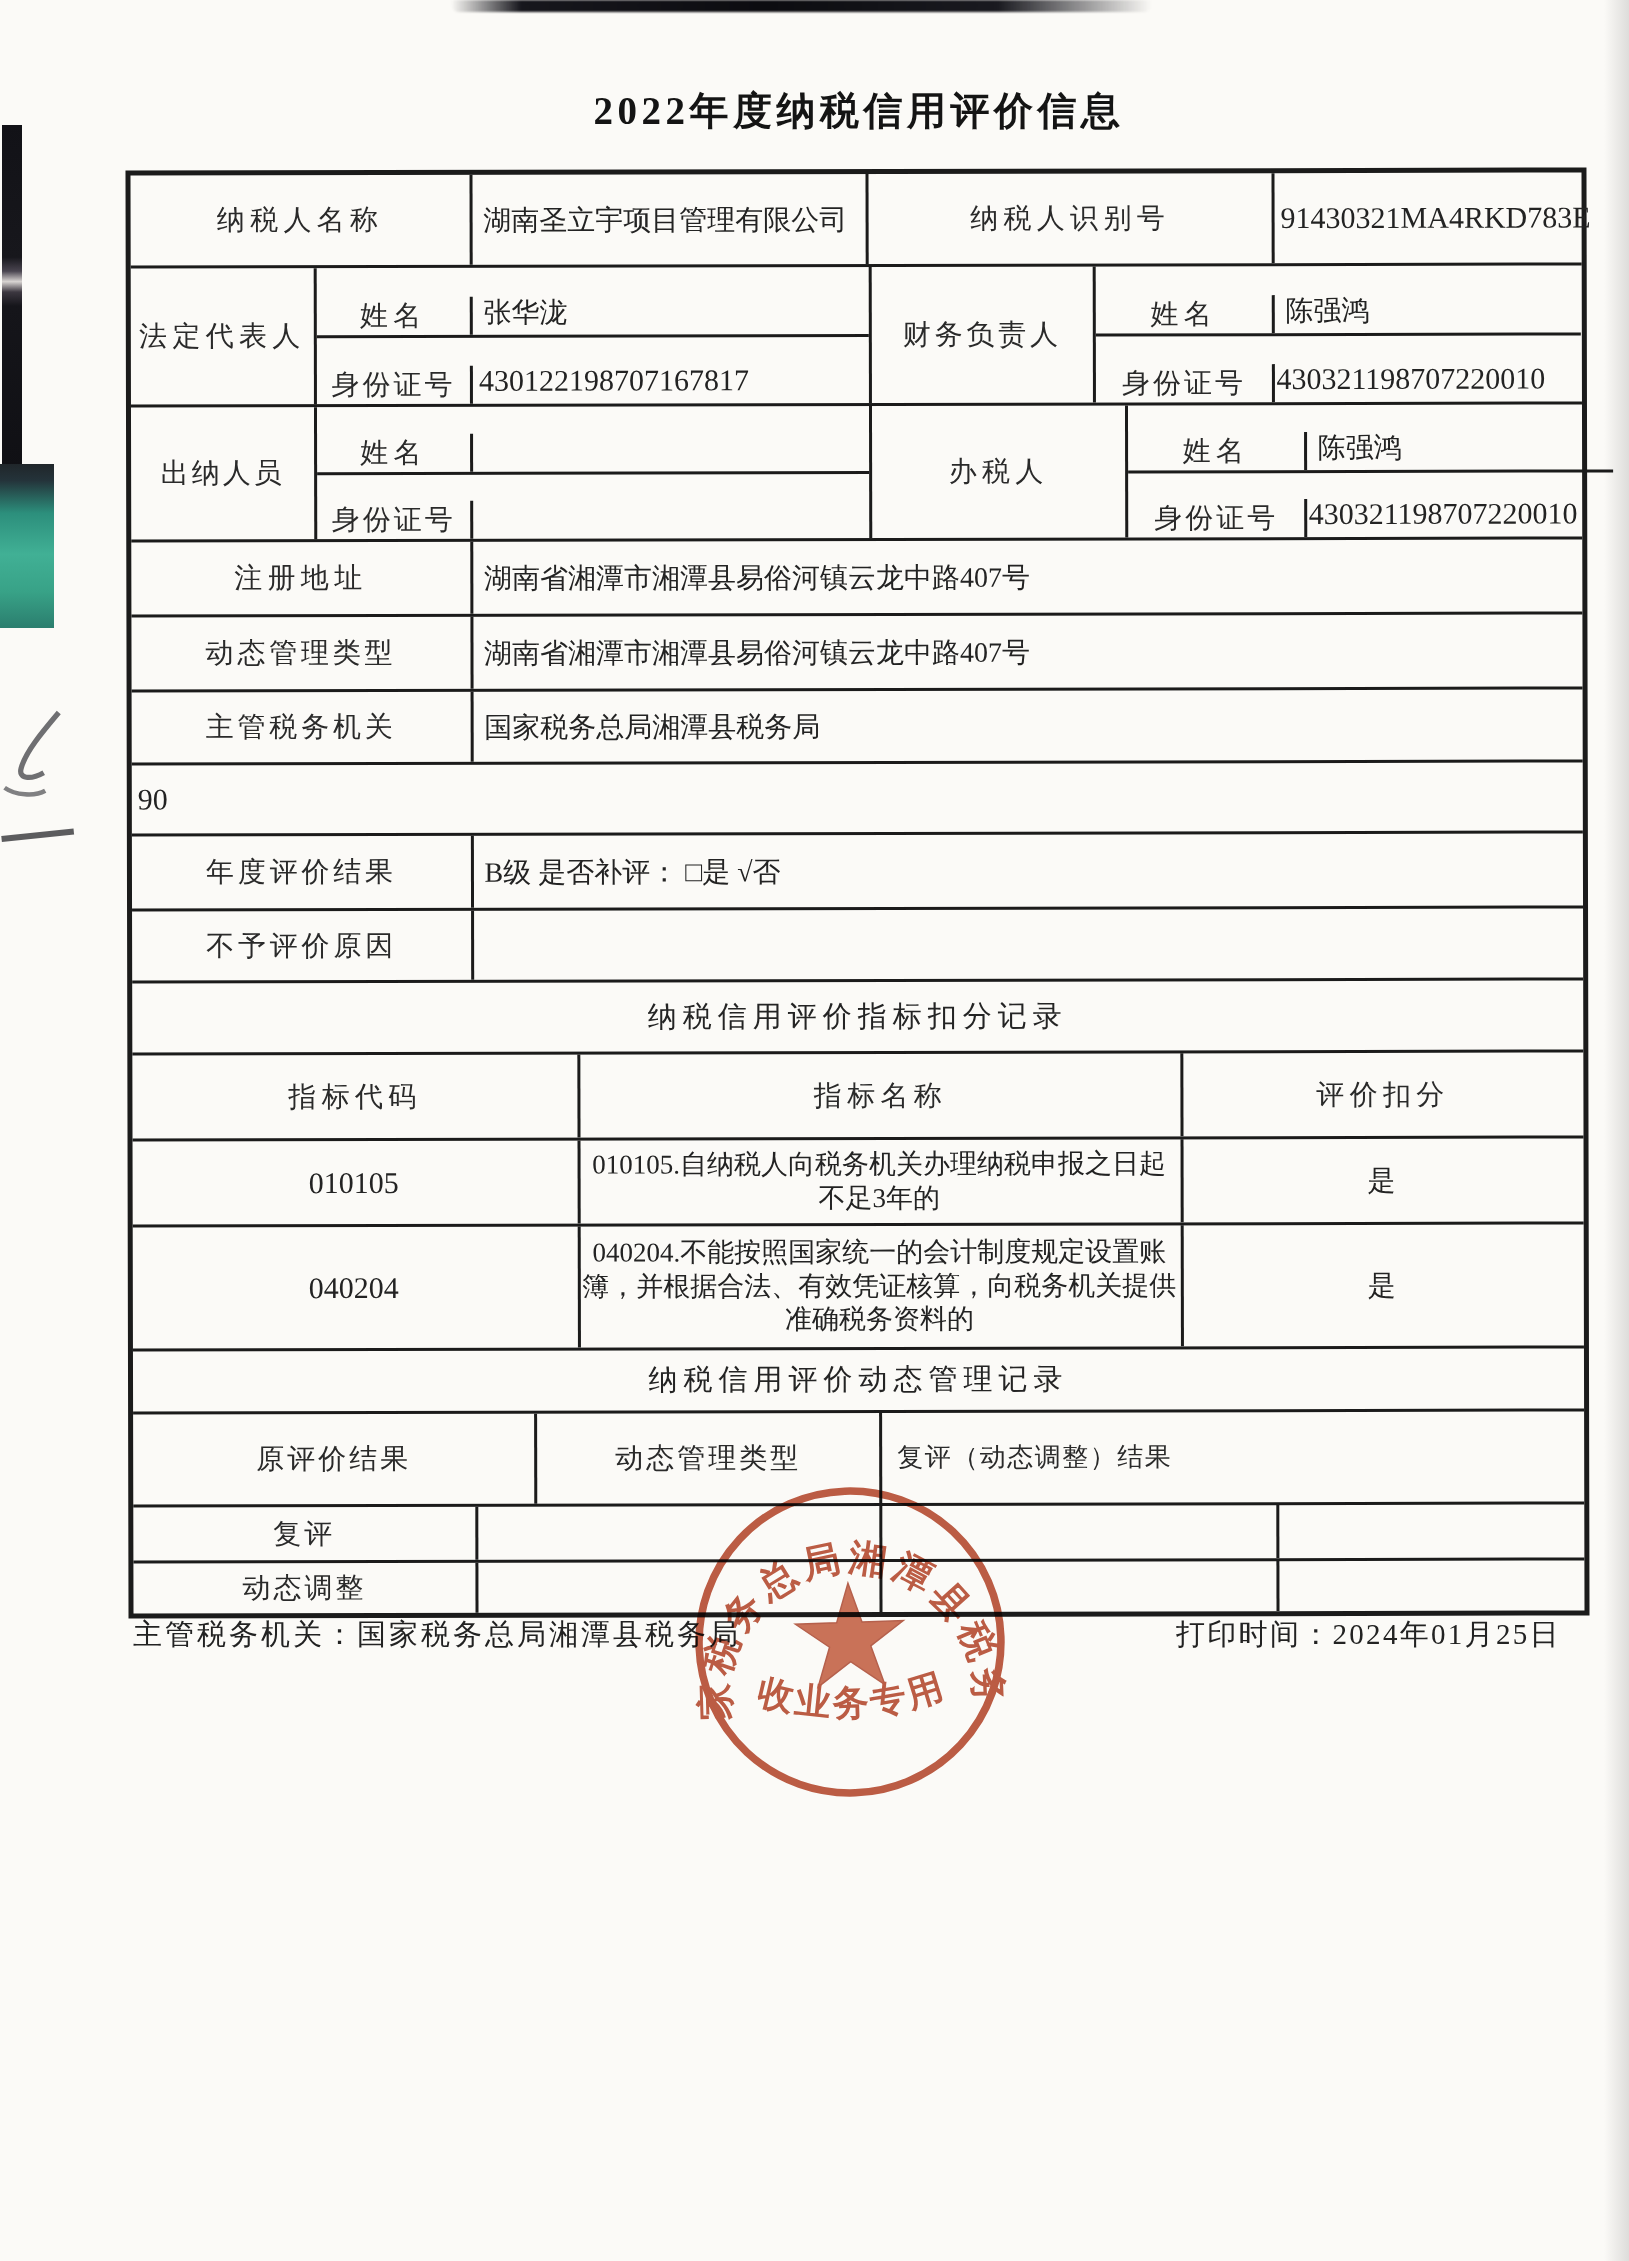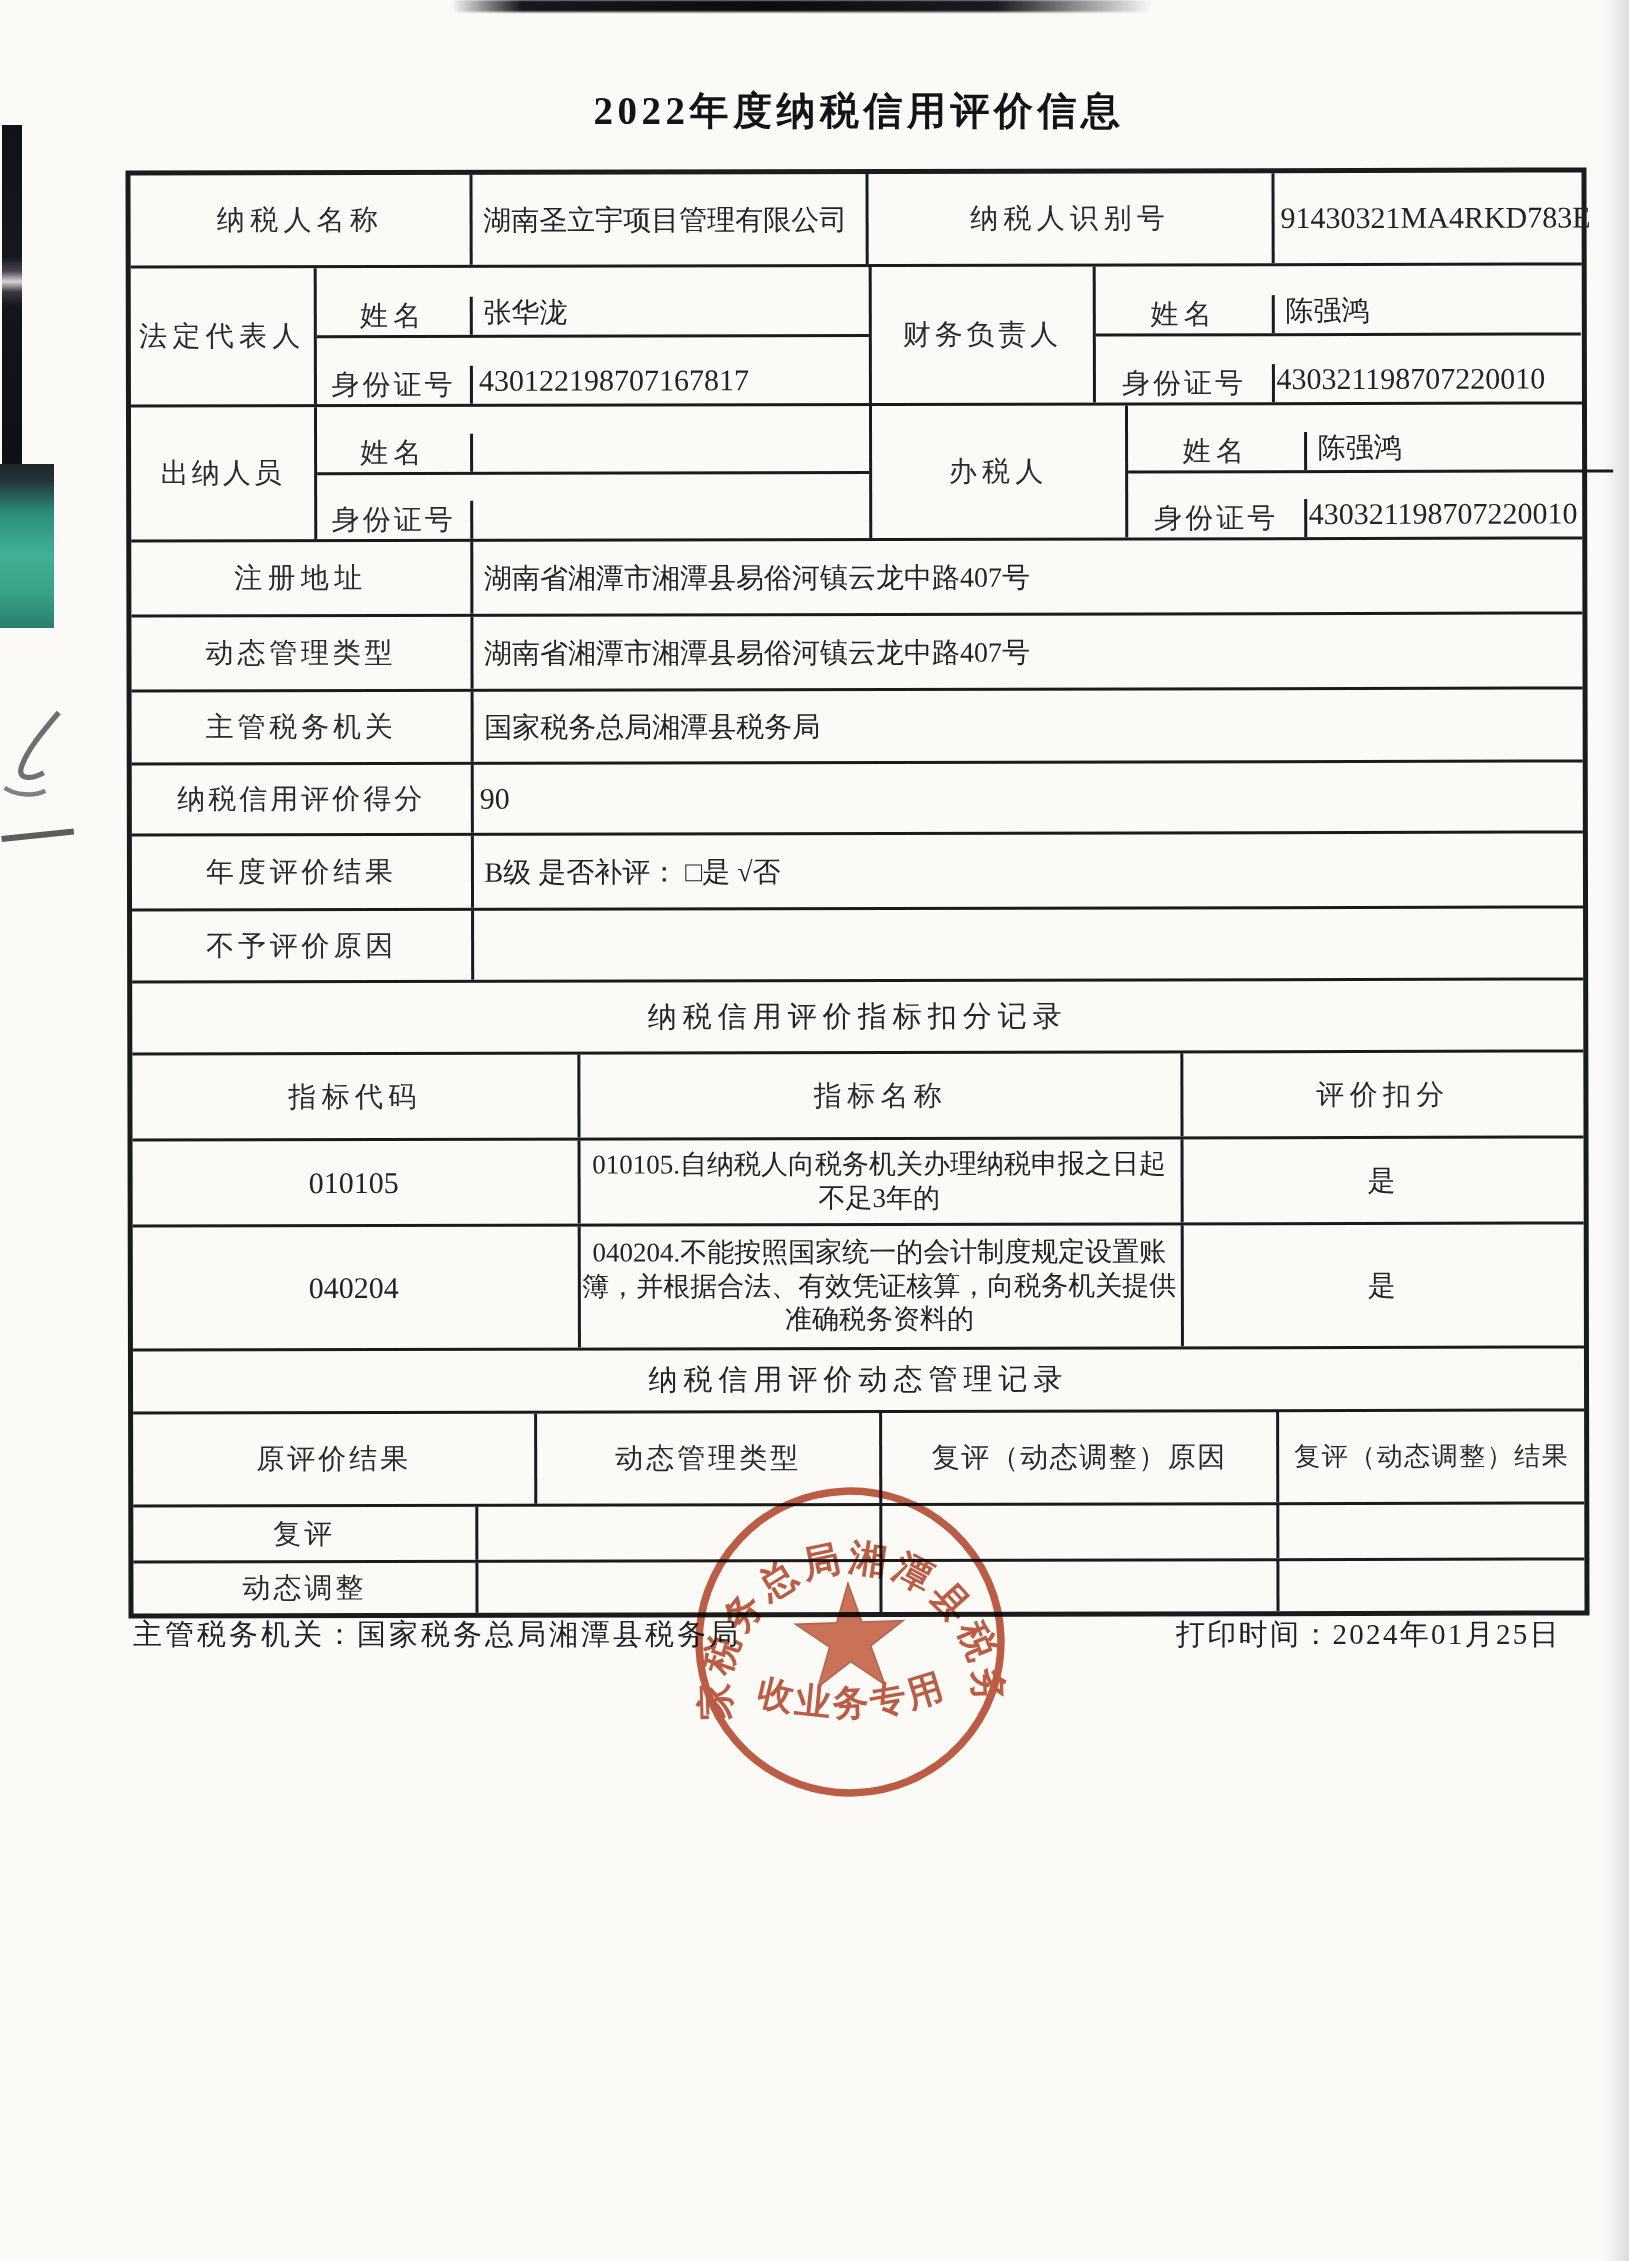--- a/index.html
+++ b/index.html
@@ -150,21 +150,20 @@
     <div class="tc lab" style="width:342px;letter-spacing:3.8px">动态管理类型</div>
     <div class="tc val end" style="width:1109px">湖南省湘潭市湘潭县易俗河镇云龙中路407号</div>
   </div>
 
   <div class="trow" style="height:70px">
     <div class="tc lab" style="width:342px;letter-spacing:3.8px">主管税务机关</div>
     <div class="tc val end" style="width:1109px">国家税务总局湘潭县税务局</div>
   </div>
 
   <div class="trow" style="height:68px">
-    <div class="tc lab" style="width:342px;letter-spacing:3px">纳税信用评价得分</div>
     <div class="tc val num end" style="width:1109px">90</div>
   </div>
 
   <div class="trow" style="height:72px">
     <div class="tc lab" style="width:342px;letter-spacing:3.8px">年度评价结果</div>
     <div class="tc val end" style="width:1109px">B级  是否补评：  □是  √否</div>
   </div>
 
   <div class="trow" style="height:69px">
     <div class="tc lab" style="width:342px;letter-spacing:3.8px">不予评价原因</div>
@@ -193,21 +192,20 @@
     <div class="tc val ctr end" style="width:399px">是</div>
   </div>
 
   <div class="trow" style="height:60px">
     <div class="tc sect end" style="width:1451px">纳税信用评价动态管理记录</div>
   </div>
 
   <div class="trow" style="height:90px">
     <div class="tc lab" style="width:404px;letter-spacing:3px">原评价结果</div>
     <div class="tc lab" style="width:345px;letter-spacing:3px">动态管理类型</div>
-    <div class="tc lab" style="width:397px;letter-spacing:1.5px">复评（动态调整）原因</div>
     <div class="tc lab end" style="width:305px;letter-spacing:1.5px;font-size:26px;line-height:1.3">复评（动态调整）结果</div>
   </div>
 
   <div class="trow" style="height:53px">
     <div class="tc lab" style="width:345px;letter-spacing:3px">复评</div>
     <div class="tc val" style="width:404px"></div>
     <div class="tc val" style="width:397px"></div>
     <div class="tc val end" style="width:305px"></div>
   </div>
 

